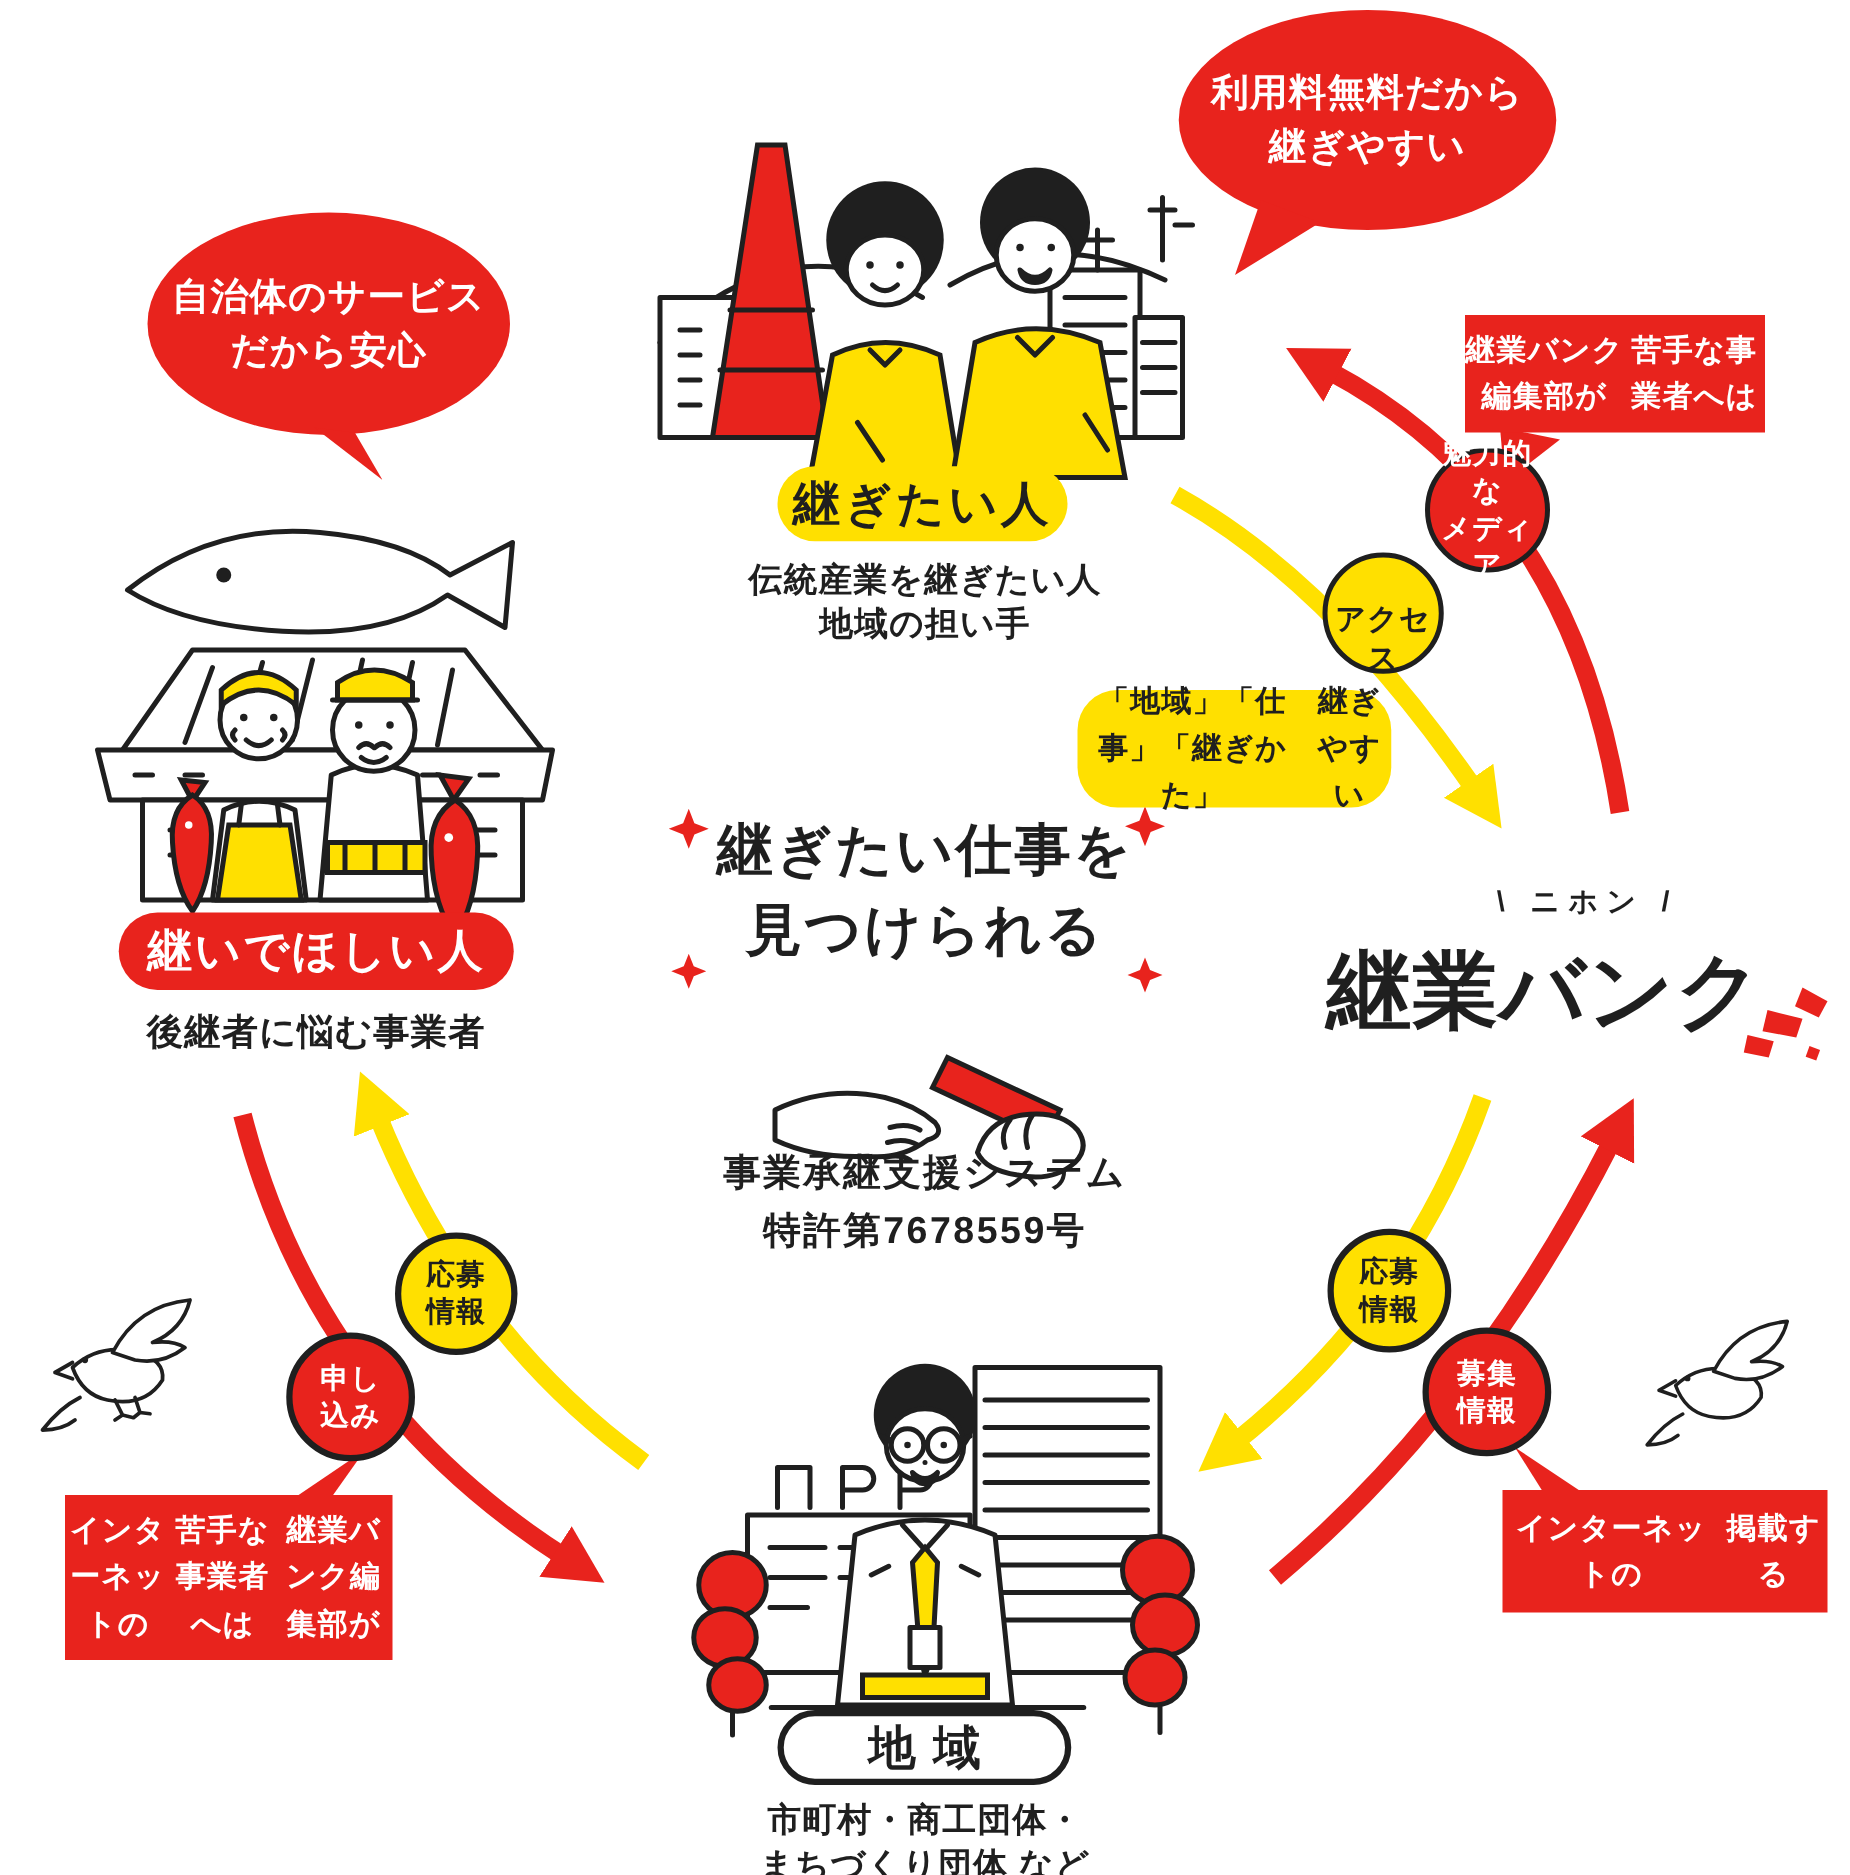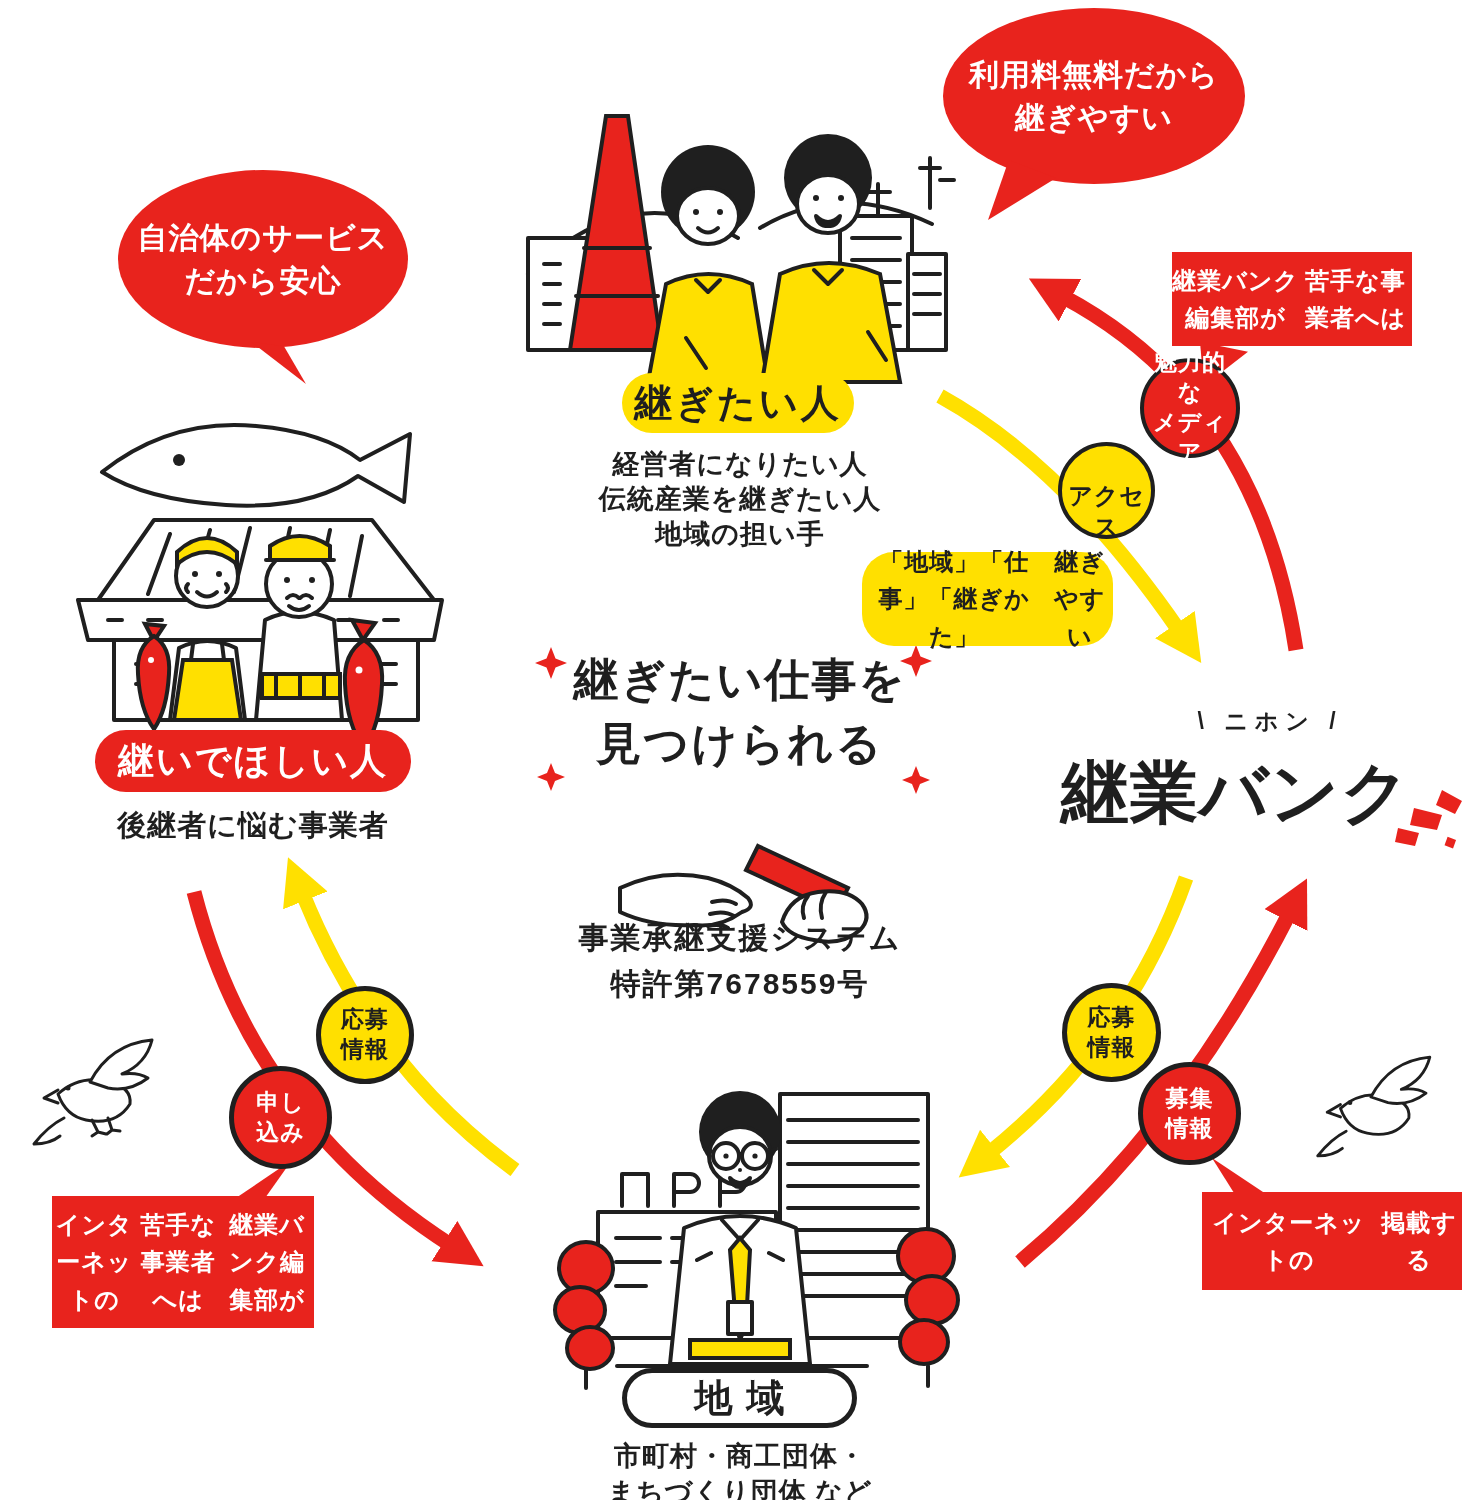--- a/index.html
+++ b/index.html
@@ -240,21 +240,20 @@
   <div id="bub-l" class="abs bubble">
     <div class="ln">自治体のサービス</div>
     <div class="ln">だから安心</div>
   </div>
   <div id="bub-l-tail" class="abs tail"></div>
 
   <div id="succ-pill" class="abs pill">
     <span class="t">継ぎたい人</span>
   </div>
   <div id="succ-desc" class="abs txt">
-    <div>経営者になりたい人</div>
     <div>伝統産業を継ぎたい人</div>
     <div>地域の担い手</div>
   </div>
 
   <div id="co-media" class="abs callout">
     <div class="ln">継業バンク編集部が</div>
     <div class="ln">苦手な事業者へは</div>
   </div>
   <div id="co-media-tail" class="abs tail"></div>
 

